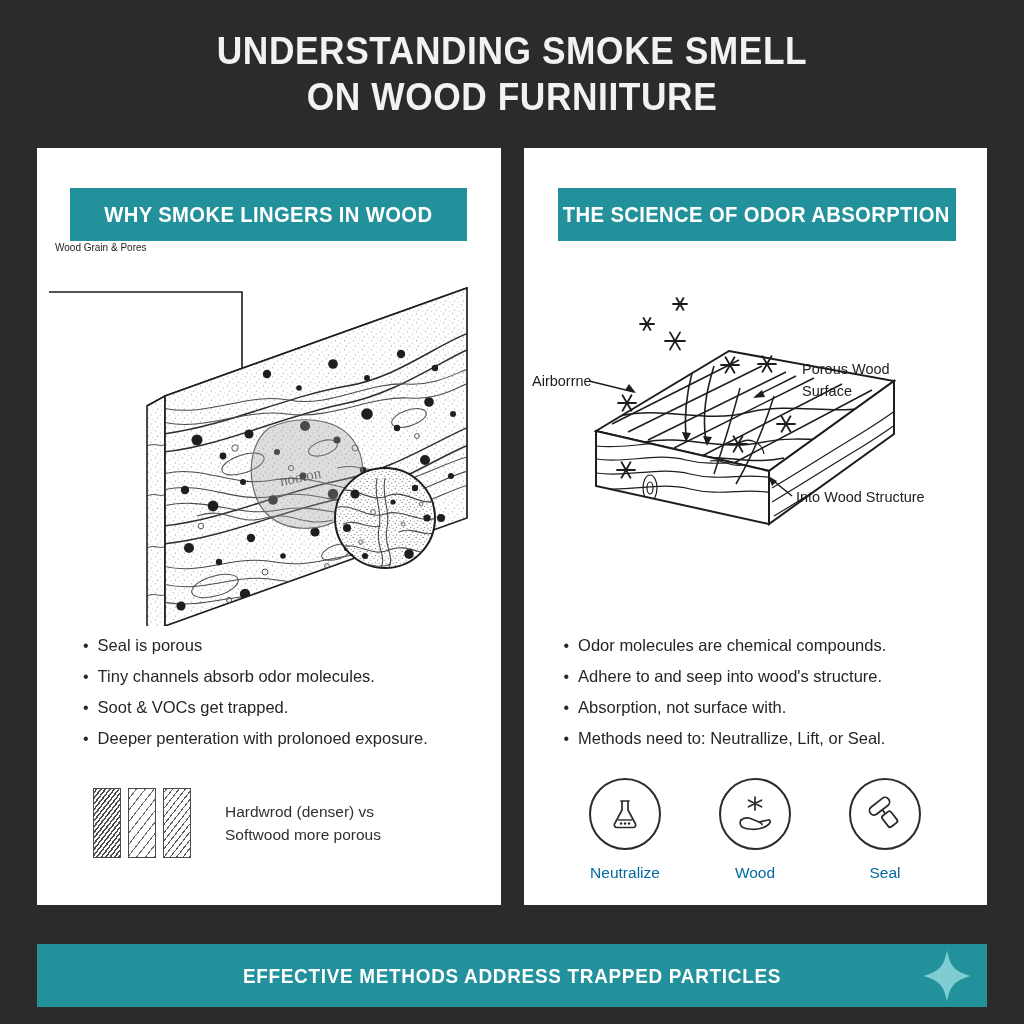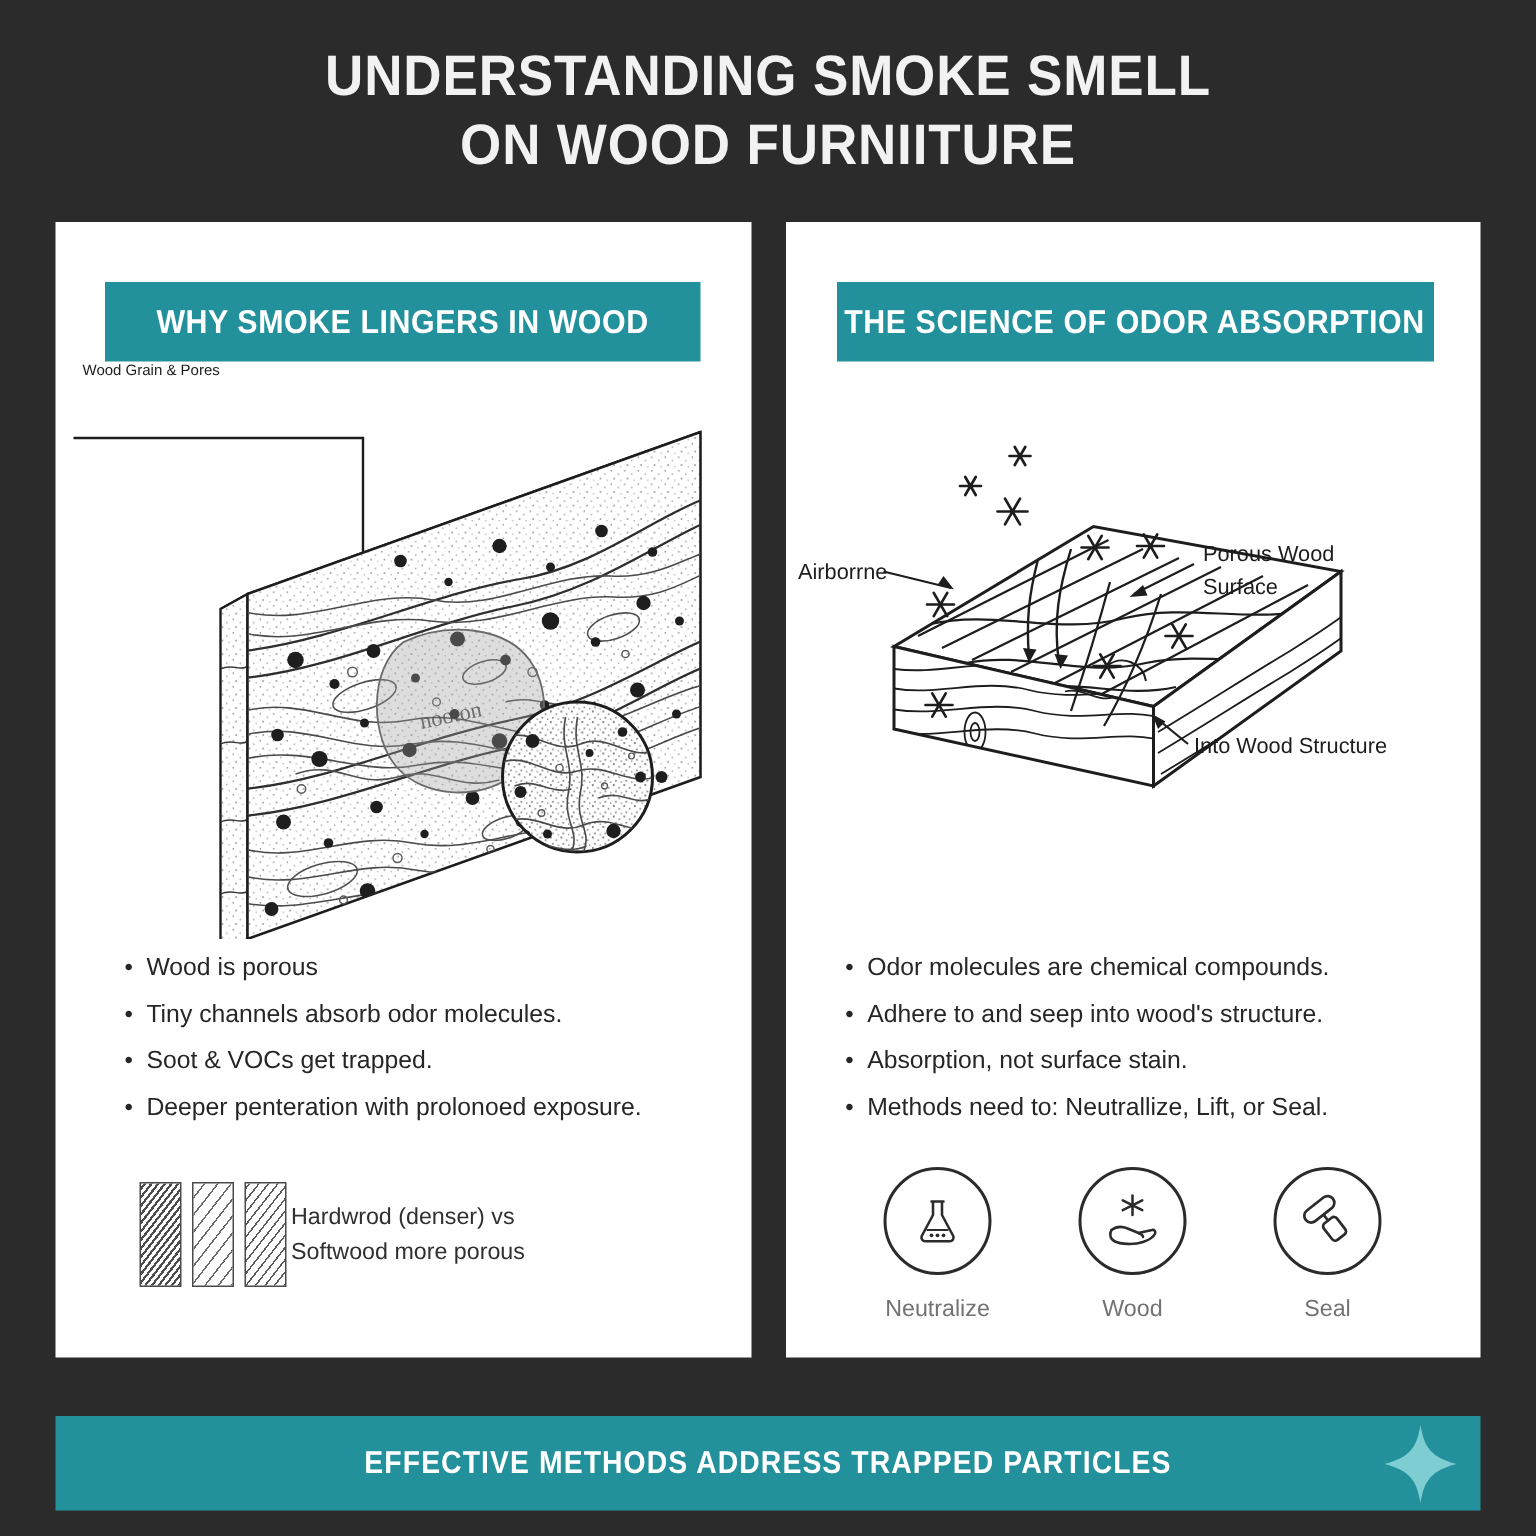--- a/index.html
+++ b/index.html
@@ -108,21 +108,21 @@
     line-height: 31px;
   }
 
   
   .wood-compare {
     position: absolute;
     left: 56px;
     top: 640px;
     display: flex;
     align-items: center;
-    gap: 3px;
+    gap: 34px;
   }
   .swatches { display: flex; gap: 7px; }
   .swatch {
     width: 26px;
     height: 68px;
     border: 1.4px solid #4a4a4a;
     background-image: repeating-linear-gradient(
       -52deg, #5a5a5a 0 1px, transparent 1px 5px);
   }
   .swatch.dense {
@@ -160,21 +160,21 @@
     height: 68px;
     border-radius: 50%;
     border: 2px solid #2b2b2b;
     display: flex;
     align-items: center;
     justify-content: center;
   }
   .method-label {
     margin-top: 14px;
     font-size: 15.5px;
-    color: #737373;
+    color: #0369a1;
   }
 
   
   .footer {
     position: absolute;
     left: 37px;
     top: 932px;
     width: 950px;
     height: 63px;
     background: #22919b;
@@ -405,21 +405,21 @@
             </g>
           </g>
         </g>
       </svg>
       <div style="position:absolute;left:18px;top:-14px;font-size:10px;color:#1d1d1d;">Wood Grain &amp; Pores</div>
     </div>
 
     <div class="bullets">
       <div class="bullet">
           <span class="dot">•</span>
-          <span>Wood is porous</span>
+          <span>Seal is porous</span>
         </div>
       <div class="bullet">
           <span class="dot">•</span>
           <span>Tiny channels absorb odor molecules.</span>
         </div>
       <div class="bullet">
           <span class="dot">•</span>
           <span>Soot &amp; VOCs get trapped.</span>
         </div>
       <div class="bullet">
@@ -560,21 +560,21 @@
       <div class="bullet">
           <span class="dot">•</span>
           <span>Odor molecules are chemical compounds.</span>
         </div>
       <div class="bullet">
           <span class="dot">•</span>
           <span>Adhere to and seep into wood's structure.</span>
         </div>
       <div class="bullet">
           <span class="dot">•</span>
-          <span>Absorption, not surface stain.</span>
+          <span>Absorption, not surface with.</span>
         </div>
       <div class="bullet">
           <span class="dot">•</span>
           <span>Methods need to: Neutrallize, Lift, or Seal.</span>
         </div>
     </div>
 
     <div class="methods">
 
       <div class="method">

